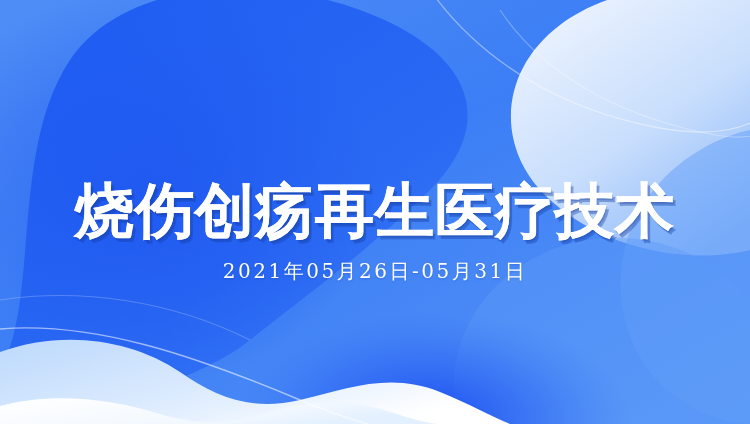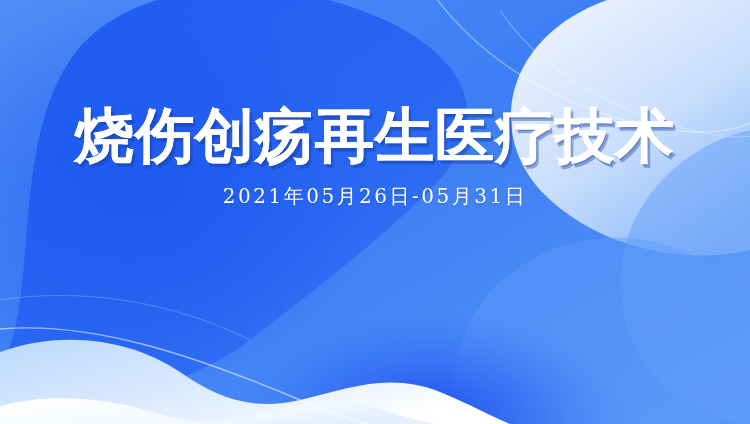--- a/index.html
+++ b/index.html
@@ -10,21 +10,21 @@
   }
   #banner{
     position:relative;width:750px;height:424px;overflow:hidden;
     background:#3f81f5;
   }
   #bg-svg{position:absolute;left:0;top:0;width:750px;height:424px;display:block;}
 
   #content{
     position:absolute;left:0;top:0;width:750px;height:360px;
     display:flex;flex-direction:column;align-items:center;
-    justify-content:flex-start;
+    justify-content:center;
   }
 
   .title-main{
     margin-top:104px;
     font-family:"DejaVu Sans","Liberation Sans",sans-serif;
     font-weight:bold;
     font-size:59px;
     line-height:1.08;
     letter-spacing:1px;
     color:#ffffff;

